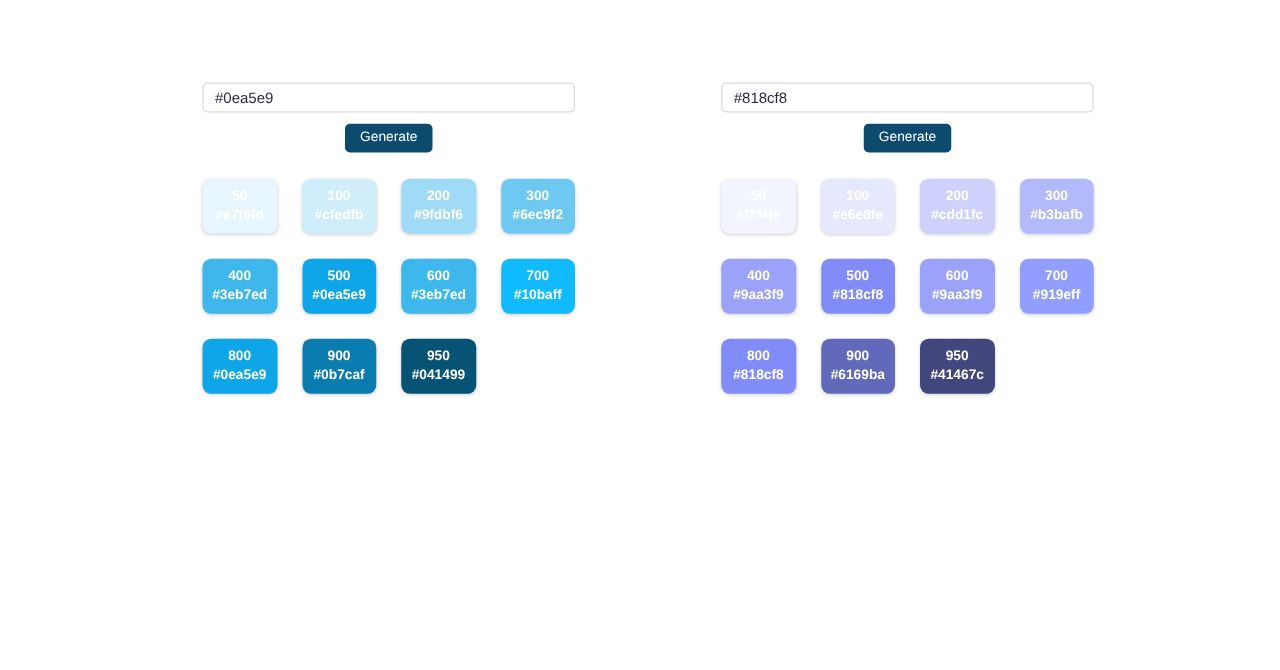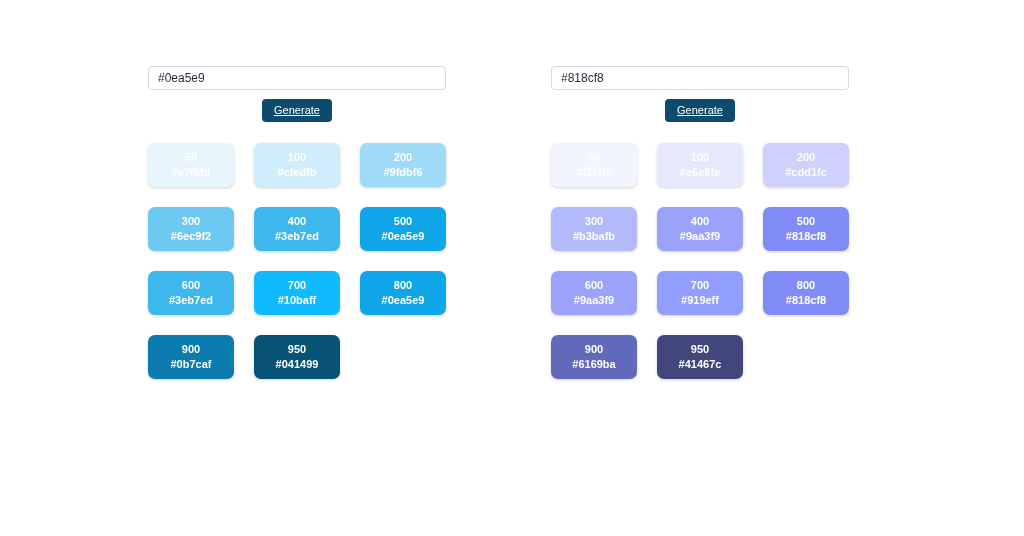--- a/index.html
+++ b/index.html
@@ -8,22 +8,22 @@
     background: #ffffff;
     font-family: "Liberation Sans", sans-serif;
     overflow: hidden;
     position: relative;
   }
   .panel {
     position: absolute;
     top: 66px;
     width: 298px;
   }
-  .panel-left  { left: 148px; }
-  .panel-right { left: 551px; }
+  .panel-left  { left: 162px; }
+  .panel-right { left: 577px; }
   .hex-input {
     width: 100%;
     height: 24px;
     border: 1px solid #d6d9de;
     border-radius: 4px;
     background: #ffffff;
     color: #1f2937;
     font-family: "Liberation Sans", sans-serif;
     font-size: 12px;
     padding: 0 9px;
@@ -39,26 +39,25 @@
     display: inline-block;
     border: none;
     border-radius: 4px;
     color: #ffffff;
     font-family: "Liberation Sans", sans-serif;
     font-size: 11px;
     font-weight: 500;
     padding: 6px 12px;
     cursor: pointer;
     line-height: 11px;
-    text-decoration: underline;
   }
   .swatch-grid {
     margin-top: 21px;
     display: grid;
-    grid-template-columns: 1fr 1fr 1fr;
+    grid-template-columns: 1fr 1fr 1fr 1fr;
     column-gap: 9px;
     row-gap: 12px;
     gap: 20px;
   }
   .swatch {
     height: 44px;
     border-radius: 7px;
     display: flex;
     flex-direction: column;
     align-items: center;

